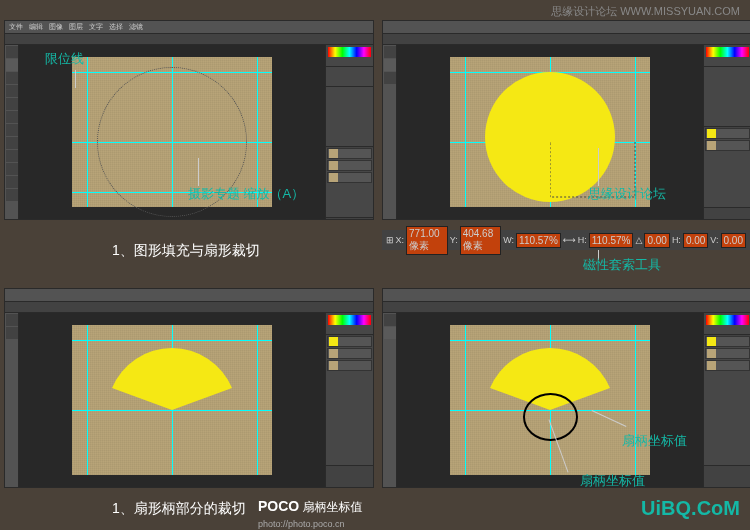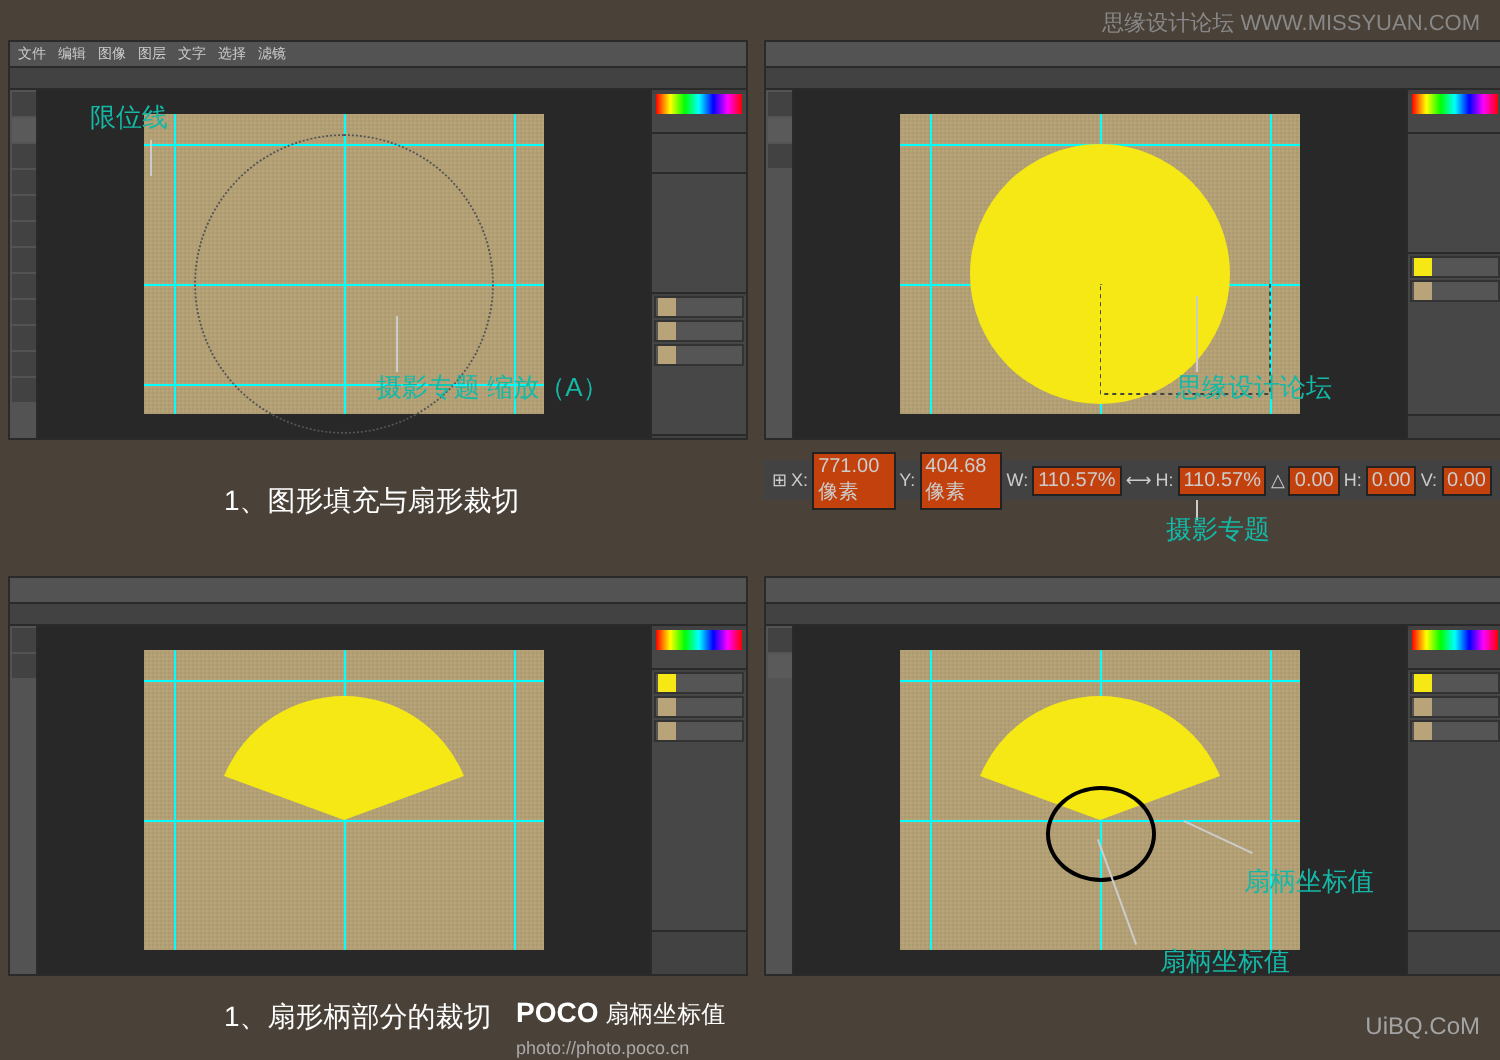--- a/index.html
+++ b/index.html
@@ -1,18 +1,18 @@
 <!DOCTYPE html>
 <html><head>
 <meta charset="utf-8">
 <style>
 *{margin:0;padding:0;box-sizing:border-box}
 body{width:750px;height:530px;background:#4a4138;font-family:"Microsoft YaHei",sans-serif;position:relative;overflow:hidden}
 .watermark-tr{position:absolute;top:4px;right:10px;color:#888;font-size:11px;z-index:100}
-.watermark-br{position:absolute;bottom:10px;right:10px;color:#a3a3a3;font-size:12px;font-weight:normal;z-index:100}
+.watermark-br{position:absolute;bottom:10px;right:10px;color:#14b8a6;font-size:20px;font-weight:bold;z-index:100}
 .ps-window{position:absolute;background:#535353;border:1px solid #2a2a2a}
 .ps1{left:4px;top:20px;width:370px;height:200px}
 .ps2{left:382px;top:20px;width:370px;height:200px}
 .ps3{left:4px;top:288px;width:370px;height:200px}
 .ps4{left:382px;top:288px;width:370px;height:200px}
 .menubar{height:12px;background:#535353;display:flex;padding:1px 4px;gap:6px}
 .menubar span{color:#ccc;font-size:7px}
 .optbar{height:12px;background:#424242;border-top:1px solid #2a2a2a;border-bottom:1px solid #2a2a2a}
 .toolbar{position:absolute;left:0;top:24px;width:14px;bottom:0;background:#535353;border-right:1px solid #2a2a2a}
 .tool{width:12px;height:12px;margin:1px;background:#424242}
@@ -233,21 +233,21 @@
 
 <div class="annotation" style="left:45px;top:50px">限位线</div>
 <div class="ann-line" style="left:75px;top:70px;width:1px;height:18px"></div>
 
 <div class="annotation" style="left:188px;top:185px">摄影专题 缩放（A）</div>
 <div class="ann-line" style="left:198px;top:158px;width:1px;height:28px"></div>
 
 <div class="annotation" style="left:588px;top:185px">思缘设计论坛</div>
 <div class="ann-line" style="left:598px;top:148px;width:1px;height:38px"></div>
 
-<div class="annotation" style="left:583px;top:256px">摄影专题</div>
+<div class="annotation" style="left:583px;top:256px">磁性套索工具</div>
 <div class="ann-line" style="left:598px;top:250px;width:1px;height:10px"></div>
 
 <div class="annotation" style="left:622px;top:432px">扇柄坐标值</div>
 <div class="ann-line" style="left:590px;top:418px;width:38px;height:1px;transform:rotate(25deg)"></div>
 
 <div class="annotation" style="left:580px;top:472px">扇柄坐标值</div>
 <div class="ann-line" style="left:558px;top:418px;width:1px;height:56px;transform:rotate(-20deg)"></div>
 
 <div class="step-label" style="left:112px;top:242px">1、图形填充与扇形裁切</div>
 <div class="step-label" style="left:112px;top:500px">1、扇形柄部分的裁切</div>

